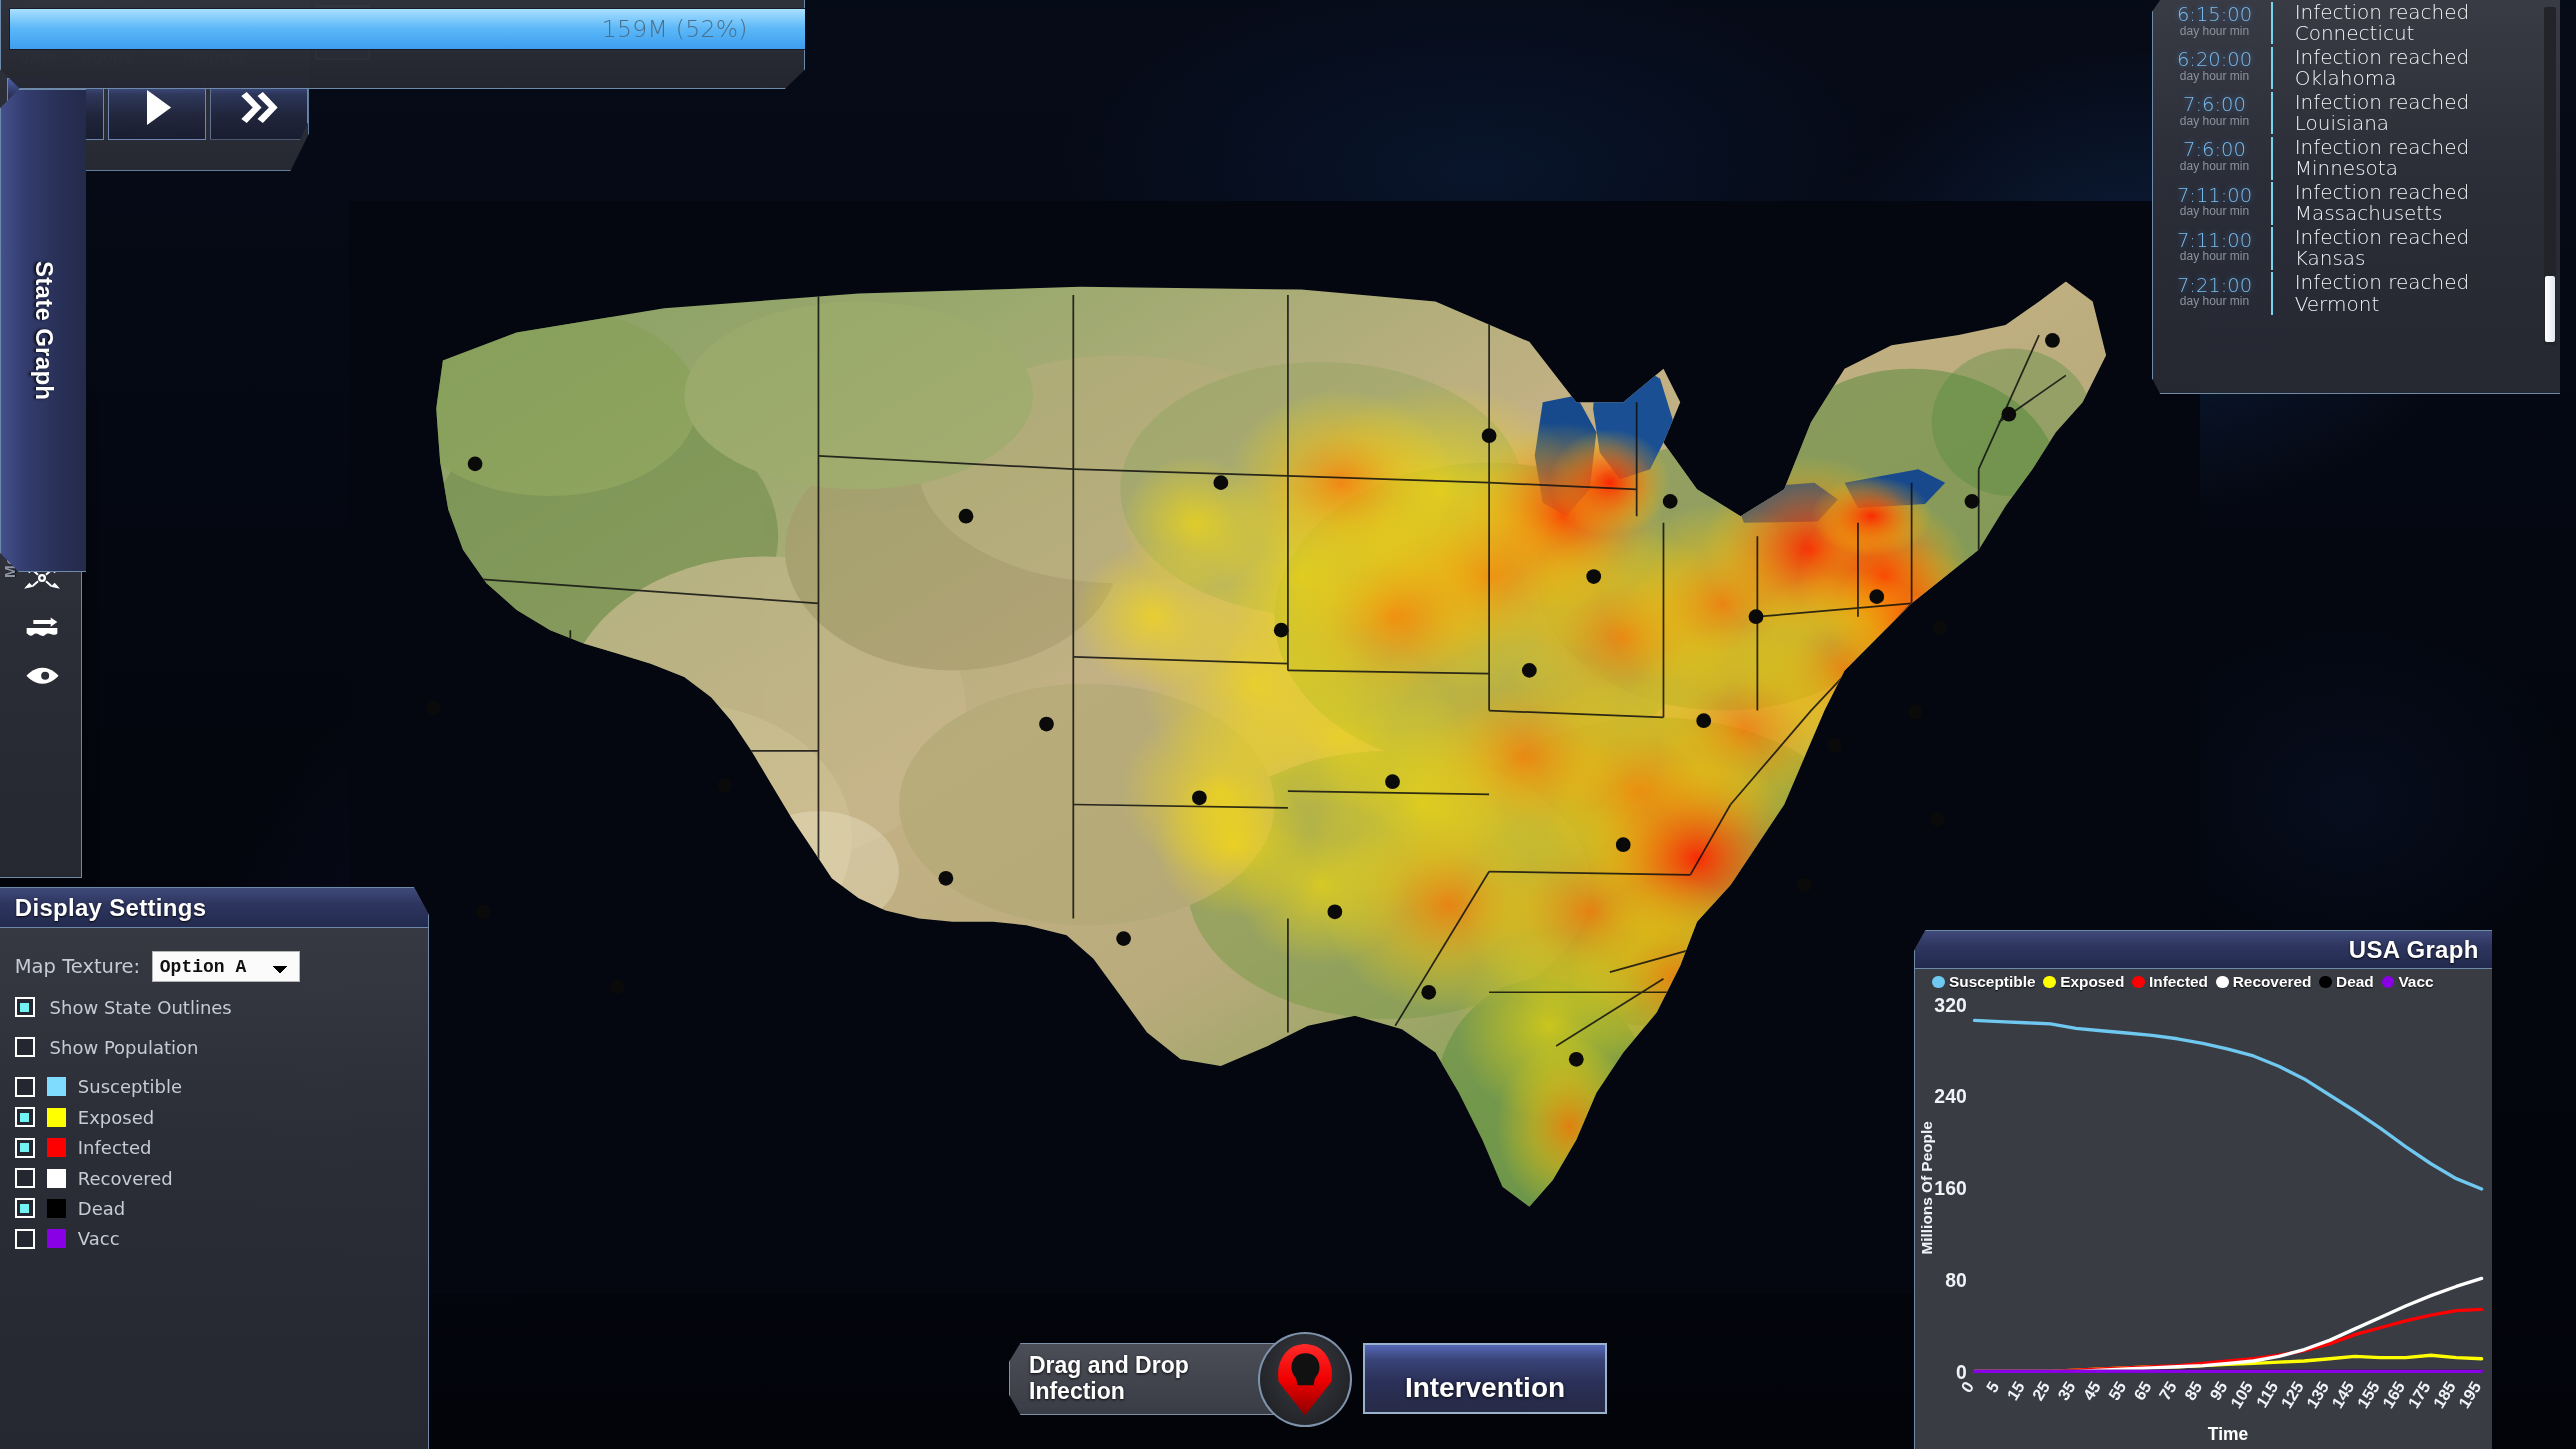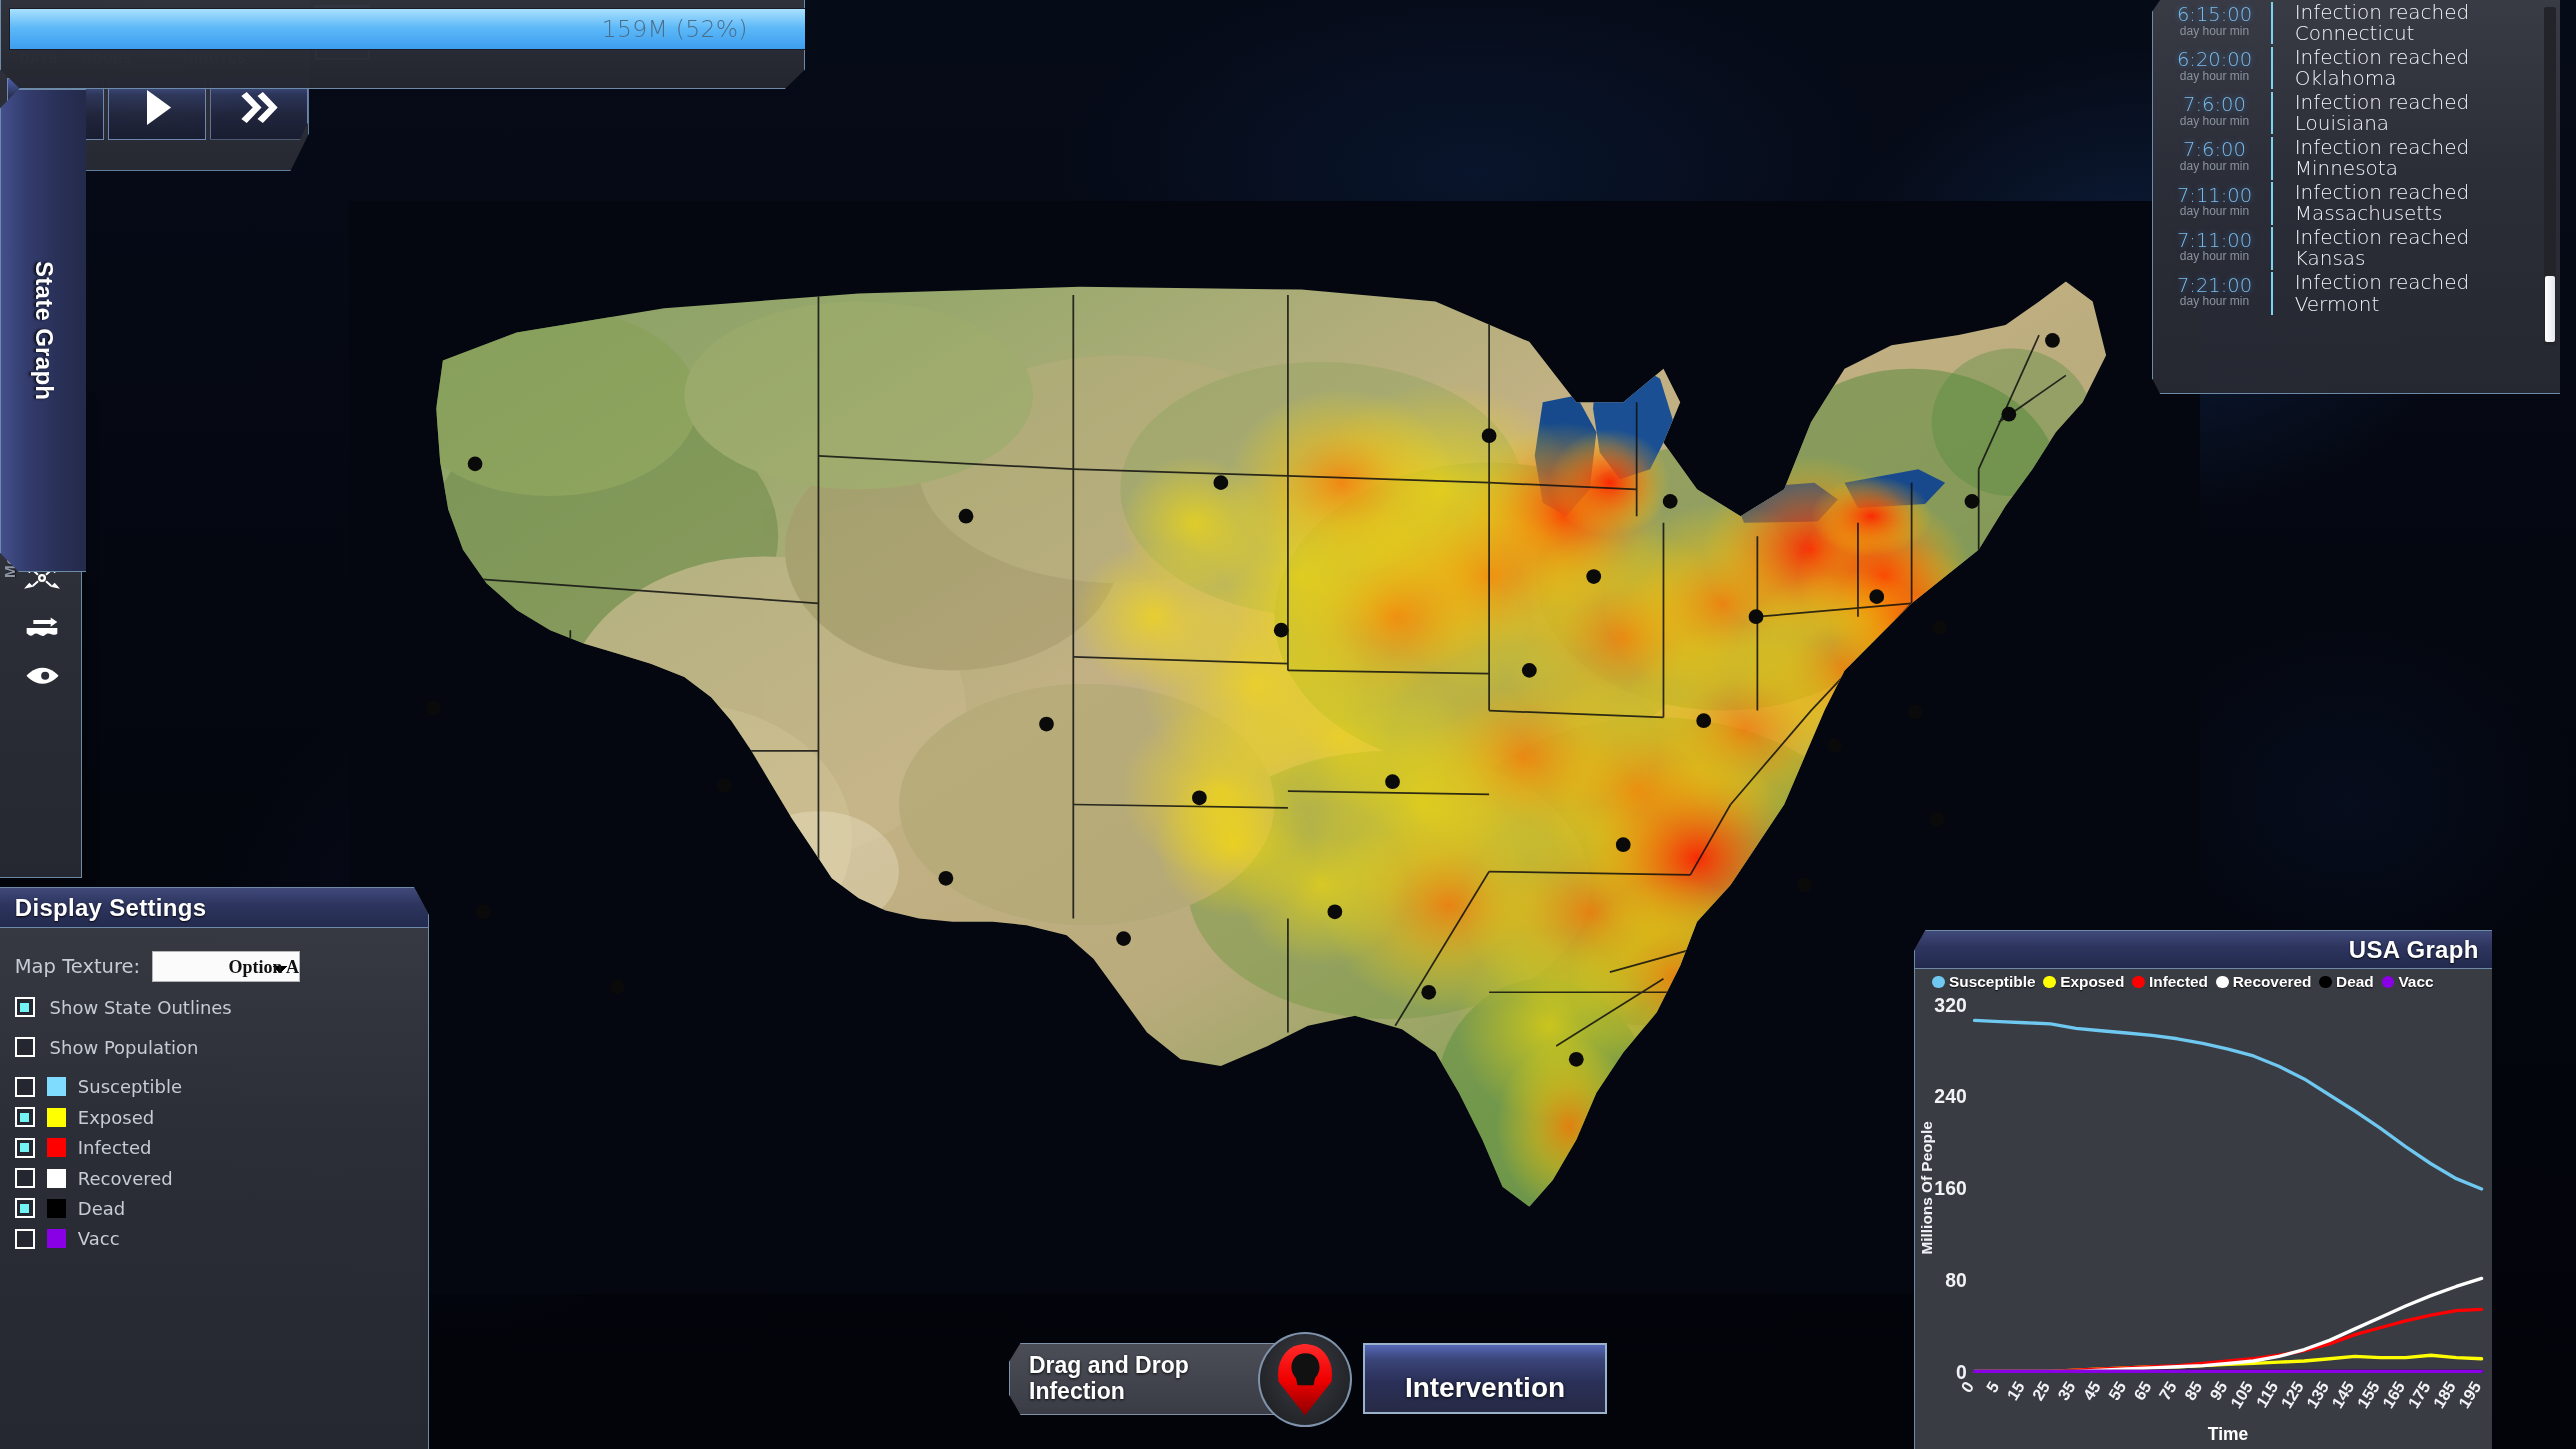--- a/index.html
+++ b/index.html
@@ -171,26 +171,26 @@
     border-left: 0; border-bottom: 0;
     clip-path: polygon(0 0, 96.5% 0, 100% 5%, 100% 100%, 0 100%);
   }
   #ds-title { height: 40px; display:flex; align-items:center; padding-left: 14.8px; font-size: 24px; }
   .ds-body { padding: 23px 0 0 14.8px; }
   .ds-row { display:flex; align-items:center; margin-bottom: 14.8px; }
   .ds-label { color:#c6ccd6; font-size: 19.5px; font-family:"DejaVu Sans",sans-serif; }
   #texture-select {
     margin-left: 12px; width: 148px; height: 31px;
     background:#fbfbfb; border: 0.7px solid #b5b5b5;
-    font-size: 18px; font-weight:bold; font-family:Liberation Serif, serif;
+    font-size: 18px; font-weight:bold; font-family:Liberation Mono, monospace;
     color:#111; padding-left: 6.7px; cursor:pointer;
     -webkit-appearance:none; appearance:none;
     background-image: linear-gradient(45deg,transparent 50%,#000 50%), linear-gradient(135deg,#000 50%,transparent 50%);
     background-position: calc(100% - 19px) 14px, calc(100% - 10.7px) 14px;
-    background-size: 8px 8px, 8px 8px; background-repeat:no-repeat;text-align:right;
+    background-size: 8px 8px, 8px 8px; background-repeat:no-repeat;
   }
   .cb {
     width: 20px; height: 20px; flex:0 0 20px;
     border: 2px solid #fff; background:#242730;
     display:flex; align-items:center; justify-content:center; cursor:pointer;
   }
   .cb.on::after { content:""; width: 9.4px; height: 9.4px; background:#72f2f2; display:block; }
   .swatch { width: 19px; height: 19px; margin-left: 12px; flex:0 0 19px; border:0; }
   .ds-item { display:flex; align-items:center; margin-bottom: 9.4px; }
   .ds-item .txt { color:#c6ccd6; font-size: 18px; margin-left: 12px; font-family:"DejaVu Sans",sans-serif; }

